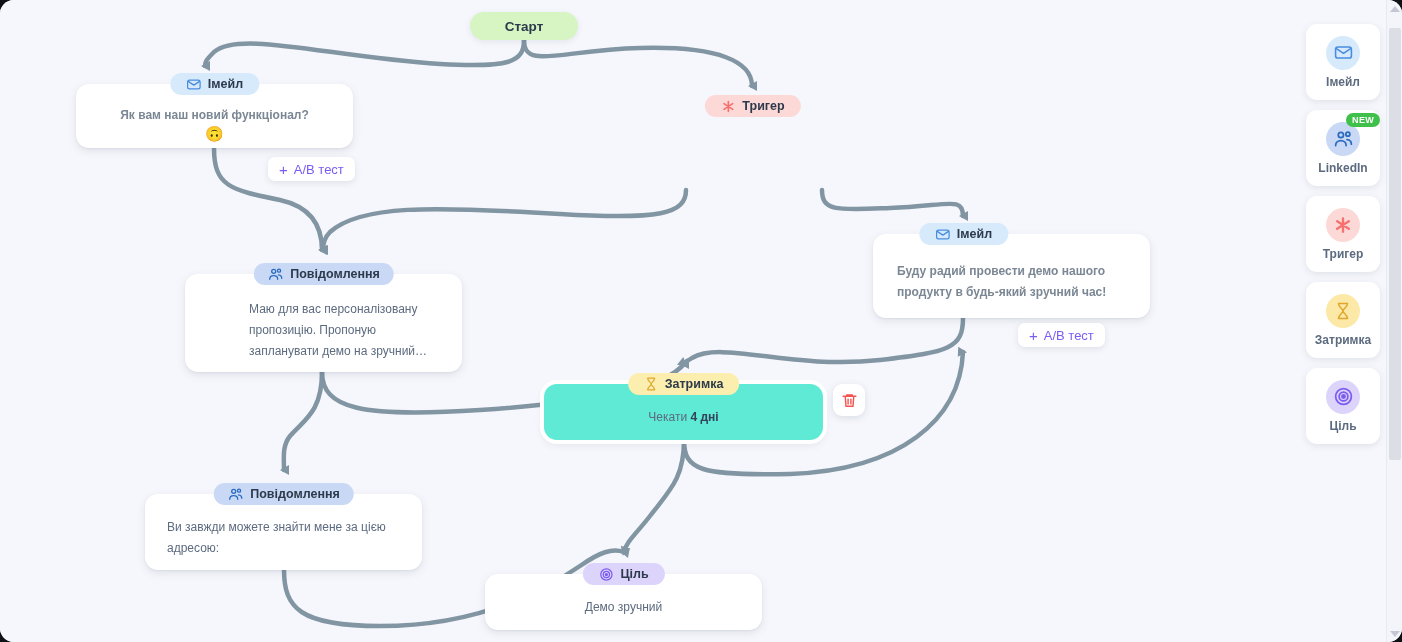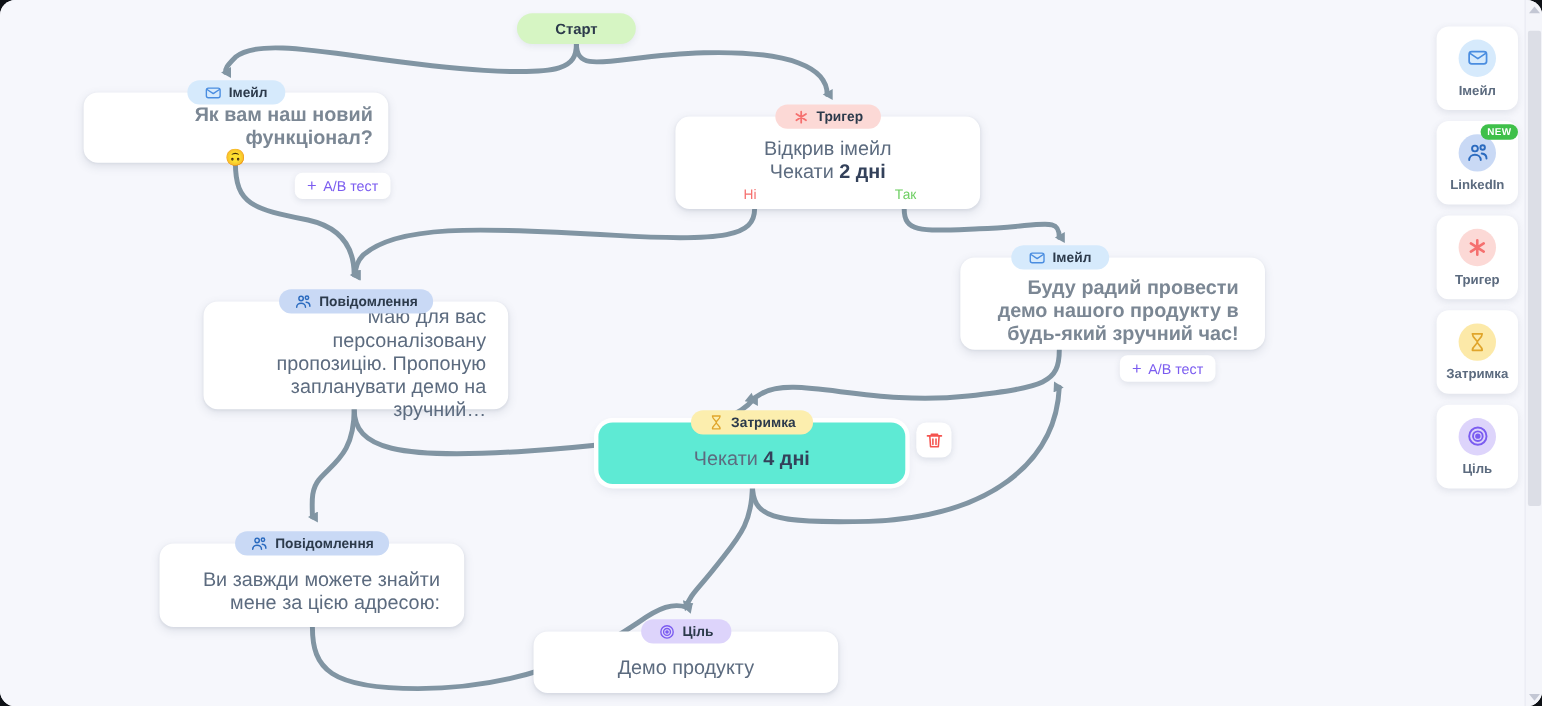--- a/index.html
+++ b/index.html
@@ -69,23 +69,23 @@
     border-radius: 13px;
     box-shadow: 0 3px 9px rgba(70,85,110,0.13), 0 1px 2px rgba(70,85,110,0.07);
     display: flex;
     flex-direction: column;
     align-items: center;
     justify-content: center;
     z-index: 2;
     box-sizing: border-box;
   }
   .node-text {
-    font-size: 18px;
+    font-size: 12px;
     color: #5c6b7f;
-    text-align: right;
+    text-align: left;
     line-height: 21px;
     padding: 0 14px;
   }
   .node-text b { color: #33415a; }
   .node-text.bold {
     font-weight: bold;
     color: #7b8794;
   }
 
   
@@ -301,28 +301,20 @@
       <span>A/B тест</span>
     </div>
 
     <div class="node" style="left:614px; top:95px; width:277px; height:95px;">
       <div class="node-badge" style="background:#fcd9d6;">
         <svg width="15" height="15" viewBox="0 0 24 24" stroke="#f5706f" stroke-width="2.6" stroke-linecap="round">
           <path d="M12 4v16M5 7.5l14 9M19 7.5l-14 9"></path>
         </svg>
         <span>Тригер</span>
       </div>
-      <div class="node-body" style="height:84px; padding-top:14px; justify-content:flex-start;">
-        <div class="node-text" style="margin-top:5px;">Відкрив імейл</div>
-        <div class="node-text">
-          <span>Чекати </span><b>2 дні</b>
-        </div>
-        <div class="branch-label branch-no">Ні</div>
-        <div class="branch-label branch-yes">Так</div>
-      </div>
     </div>
 
     <div class="node" style="left:825px; top:223px; width:277px; height:95px;">
       <div class="node-badge" style="background:#d6eafc;">
         <svg width="15" height="15" viewBox="0 0 24 24" fill="none" stroke="#4a8de0" stroke-width="2" stroke-linecap="round" stroke-linejoin="round">
           <rect x="2" y="5" width="20" height="14" rx="3"></rect>
             <path d="M3 7l9 6 9-6"></path>
         </svg>
         <span>Імейл</span>
       </div>
@@ -387,21 +379,21 @@
     <div class="node" style="left:485px; top:563px; width:277px; height:67px;">
       <div class="node-badge" style="background:#ddd4fb;">
         <svg width="15" height="15" viewBox="0 0 24 24" fill="none" stroke="#7b5cf0" stroke-width="2">
           <circle cx="12" cy="12" r="9"></circle>
             <circle cx="12" cy="12" r="5"></circle>
             <circle cx="12" cy="12" r="1.6" fill="#7b5cf0"></circle>
         </svg>
         <span>Ціль</span>
       </div>
       <div class="node-body" style="height:56px; padding-top:10px;">
-        <div class="node-text">Демо продукту</div>
+        <div class="node-text">Демо зручний</div>
       </div>
     </div>
 
   </div>
 
   <div id="palette">
 
     <div class="pal-item">
       <div class="pal-circle" style="background:#d6eafc;">
         <svg width="19" height="19" viewBox="0 0 24 24" fill="none" stroke="#4a8de0" stroke-width="2" stroke-linecap="round" stroke-linejoin="round">

